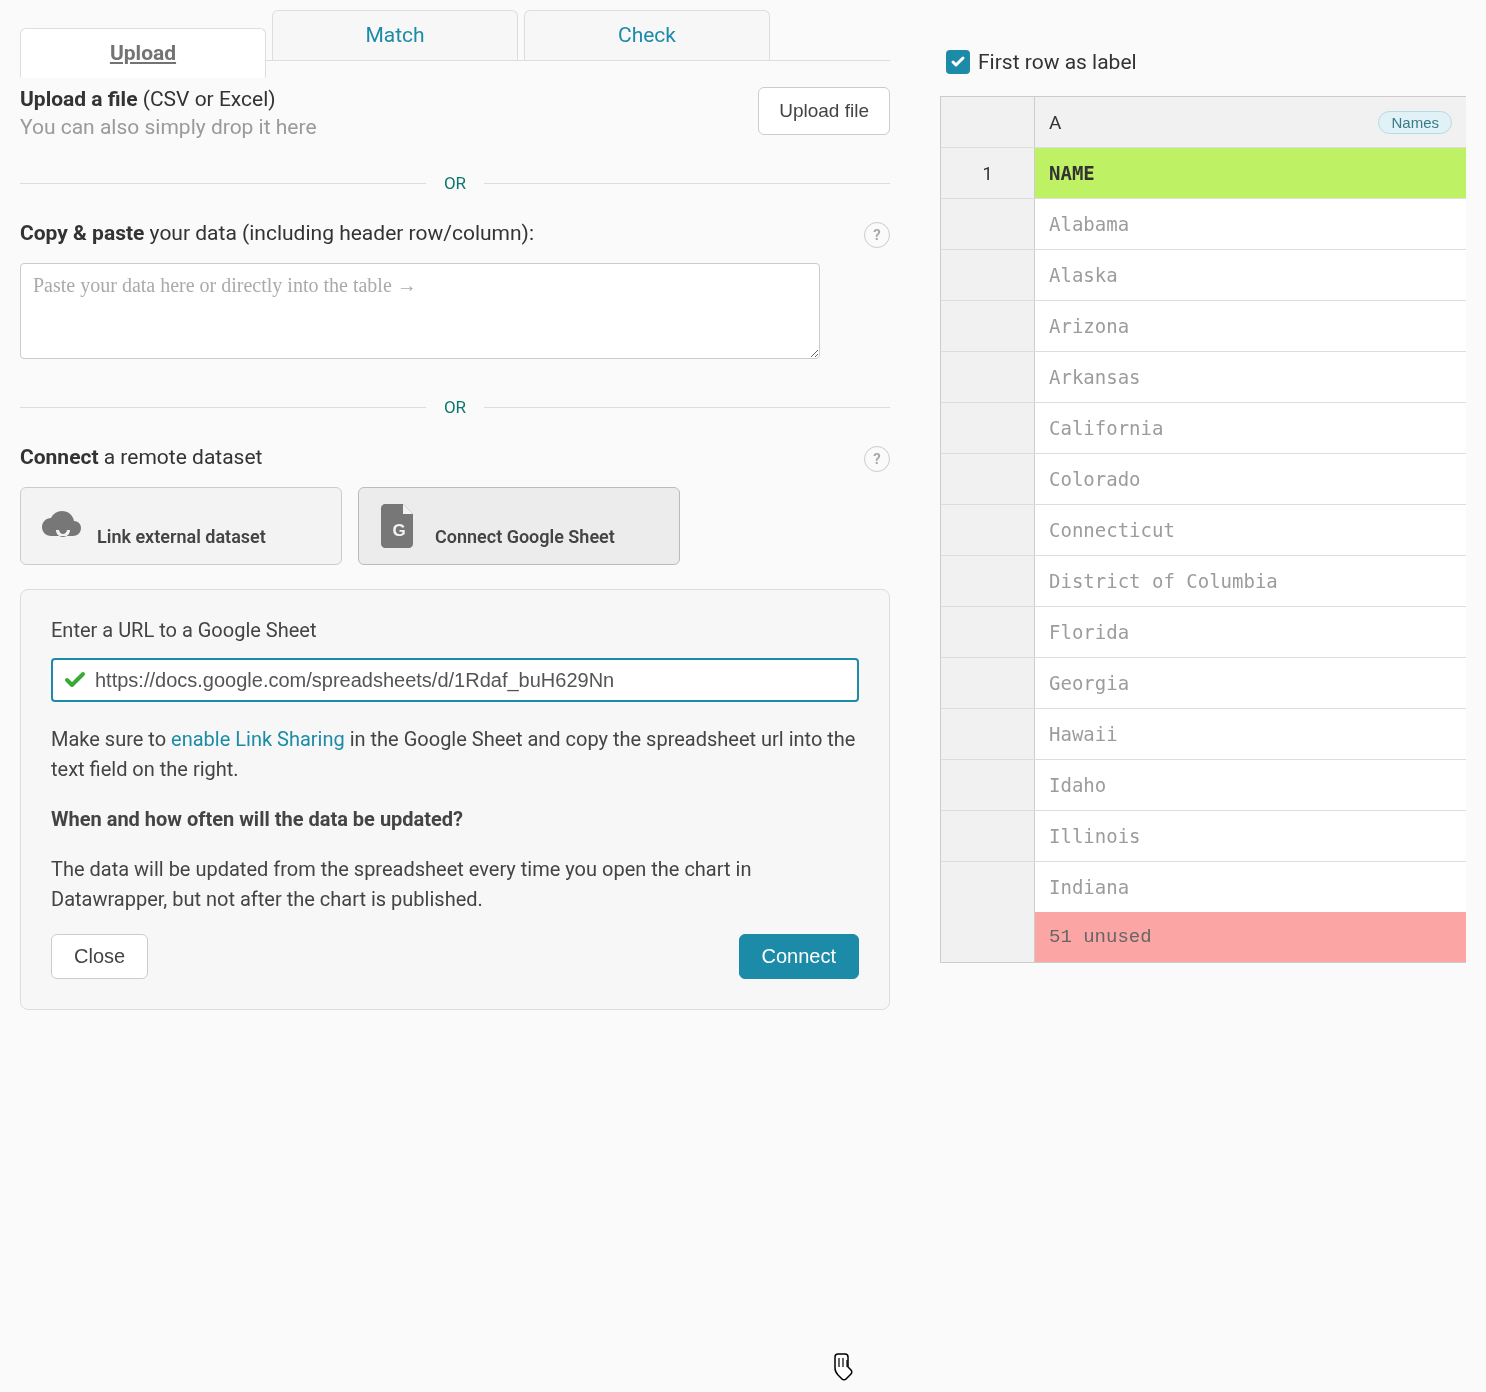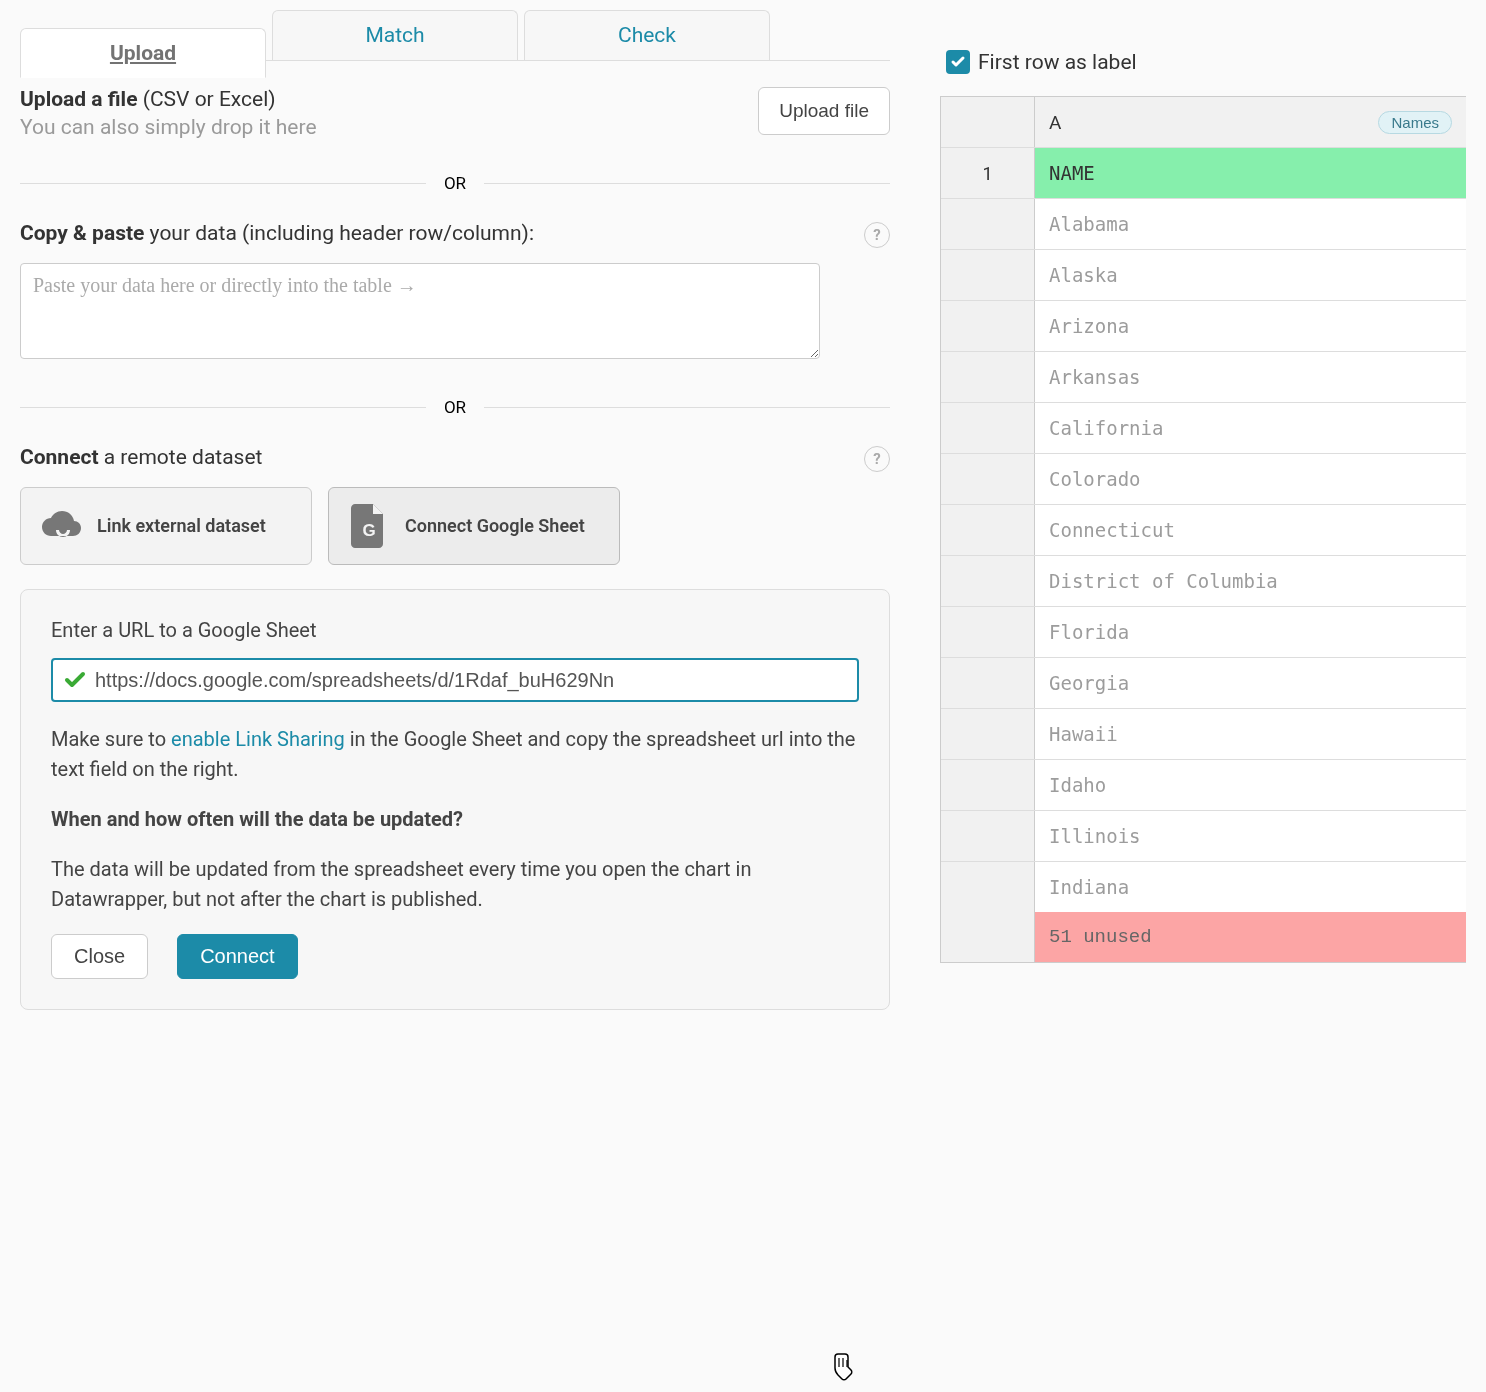--- a/index.html
+++ b/index.html
@@ -71,21 +71,21 @@
     border-radius: 6px;
     padding: 12px 20px;
     font-size: 19px;
     color: #444;
     cursor: pointer;
   }
   .or-divider {
     display: flex;
     align-items: center;
     margin: 34px 0 28px 0;
-    color: #000000;
+    color: #0f766e;
     font-size: 17px;
   }
   .or-divider::before, .or-divider::after {
     content: "";
     flex: 1;
     border-top: 1px solid #ddd;
   }
   .or-divider span { padding: 0 18px; }
   .label-row {
     display: flex;
@@ -114,23 +114,23 @@
     font-size: 20px;
     font-family: Liberation Serif, serif;
     color: #555;
     resize: both;
   }
   textarea.paste-area::placeholder { color: #aaa; }
   
   .connect-row { display: flex; gap: 16px; margin-bottom: 24px; }
   .connect-btn {
     display: flex;
-    align-items: center;
+    align-items: flex-end;
     gap: 14px;
-    width: 292px;
+    width: 322px;
     padding: 16px 18px;
     border: 1px solid #ccc;
     border-radius: 6px;
     background: #f3f3f3;
     cursor: pointer;
   }
   .connect-btn.active { background: #ececec; border-color: #bbb; }
   .connect-btn .icon {
     width: 44px; height: 44px;
     display: flex; align-items: center; justify-content: center;
@@ -158,21 +158,21 @@
   .url-input {
     border: none;
     outline: none;
     font-size: 20px;
     width: 100%;
     color: #555;
   }
   .panel p { font-size: 20px; color: #444; line-height: 1.5; margin-bottom: 20px; }
   .panel a { color: #1c8ba8; text-decoration: none; font-weight: 400; }
   .panel .bold { font-weight: 700; }
-  .panel-actions { display: flex; justify-content: flex-start; gap: 29px; margin-top: 10px; }
+  .panel-actions { display: flex; justify-content: space-between; gap: 29px; margin-top: 10px; }
   .btn {
     padding: 10px 22px;
     font-size: 20px;
     border-radius: 6px;
     cursor: pointer;
     border: 1px solid #ccc;
     background: #fff;
     color: #444;
   }
   .btn.primary {
@@ -222,21 +222,21 @@
     font-family: "Menlo", "Consolas", monospace;
     color: #9c9c9c;
     display: flex;
     align-items: center;
     justify-content: space-between;
     overflow: hidden;
     min-height: 50px;
   }
   .table-row.header .cell { background: #f1f1f1; color: #333; font-family: inherit; }
   .table-row.header .row-head { background: #f1f1f1; }
-  .table-row.label .cell { background: #86efac; color: #333; font-weight: 400; }
+  .table-row.label .cell { background: #bef264; color: #333; font-weight: 700; }
   .table-row.label .row-head { background: #f1f1f1; color: #333; }
   .badge {
     background: #e1f2f6;
     border: 1px solid #b7d9e2;
     color: #3a7a8c;
     border-radius: 14px;
     padding: 2px 12px;
     font-size: 15px;
     font-family: -apple-system, sans-serif;
   }

